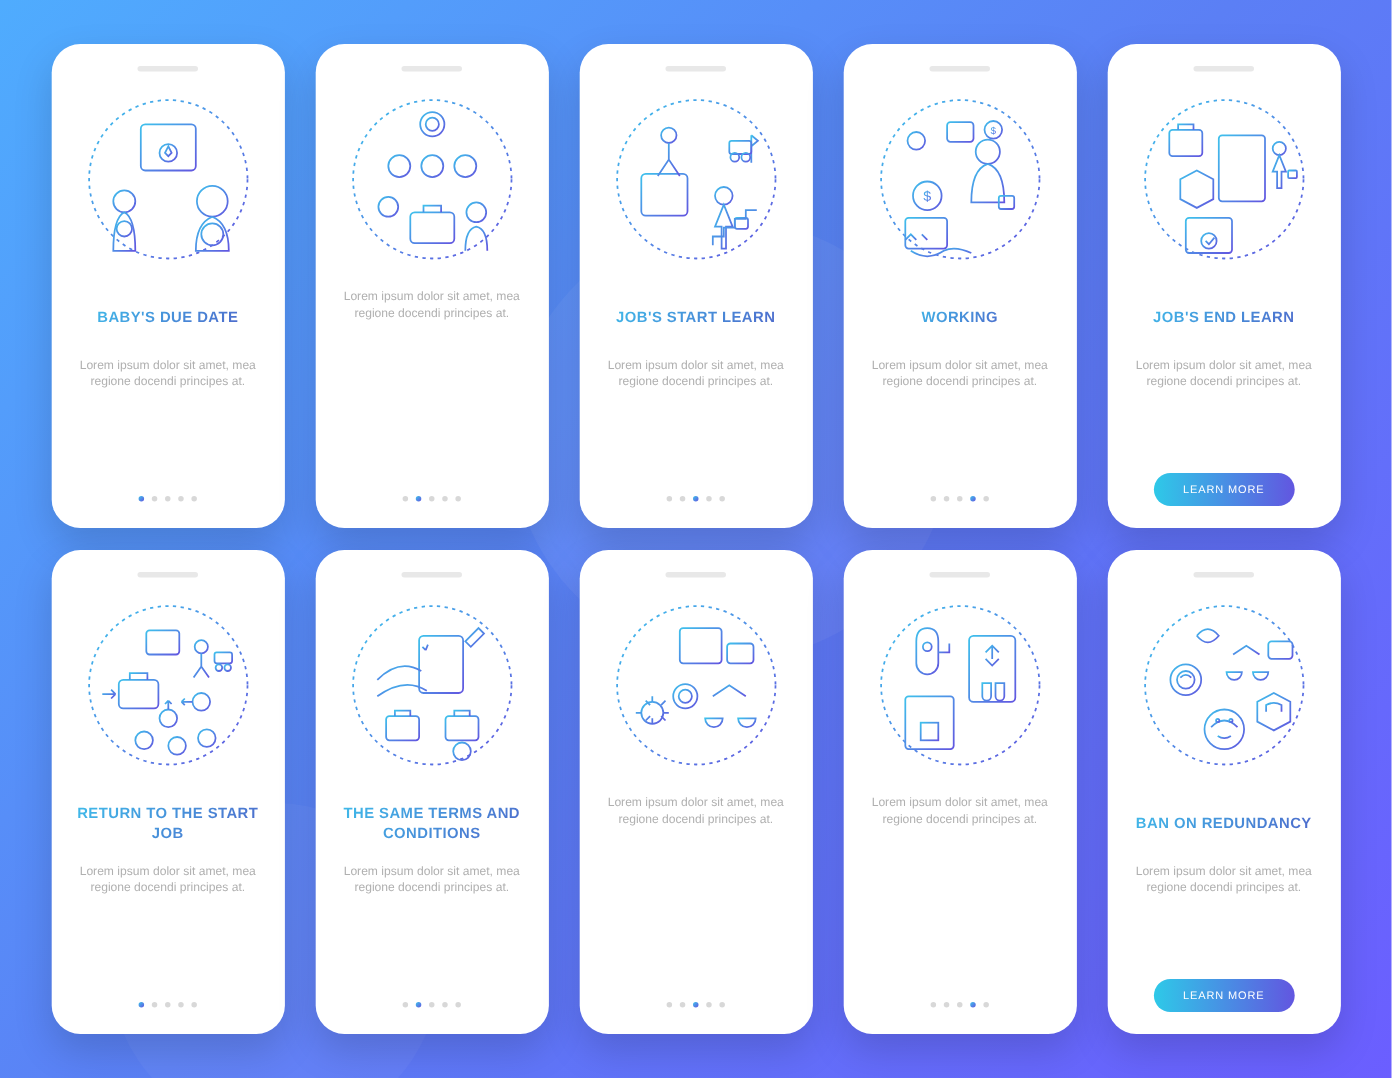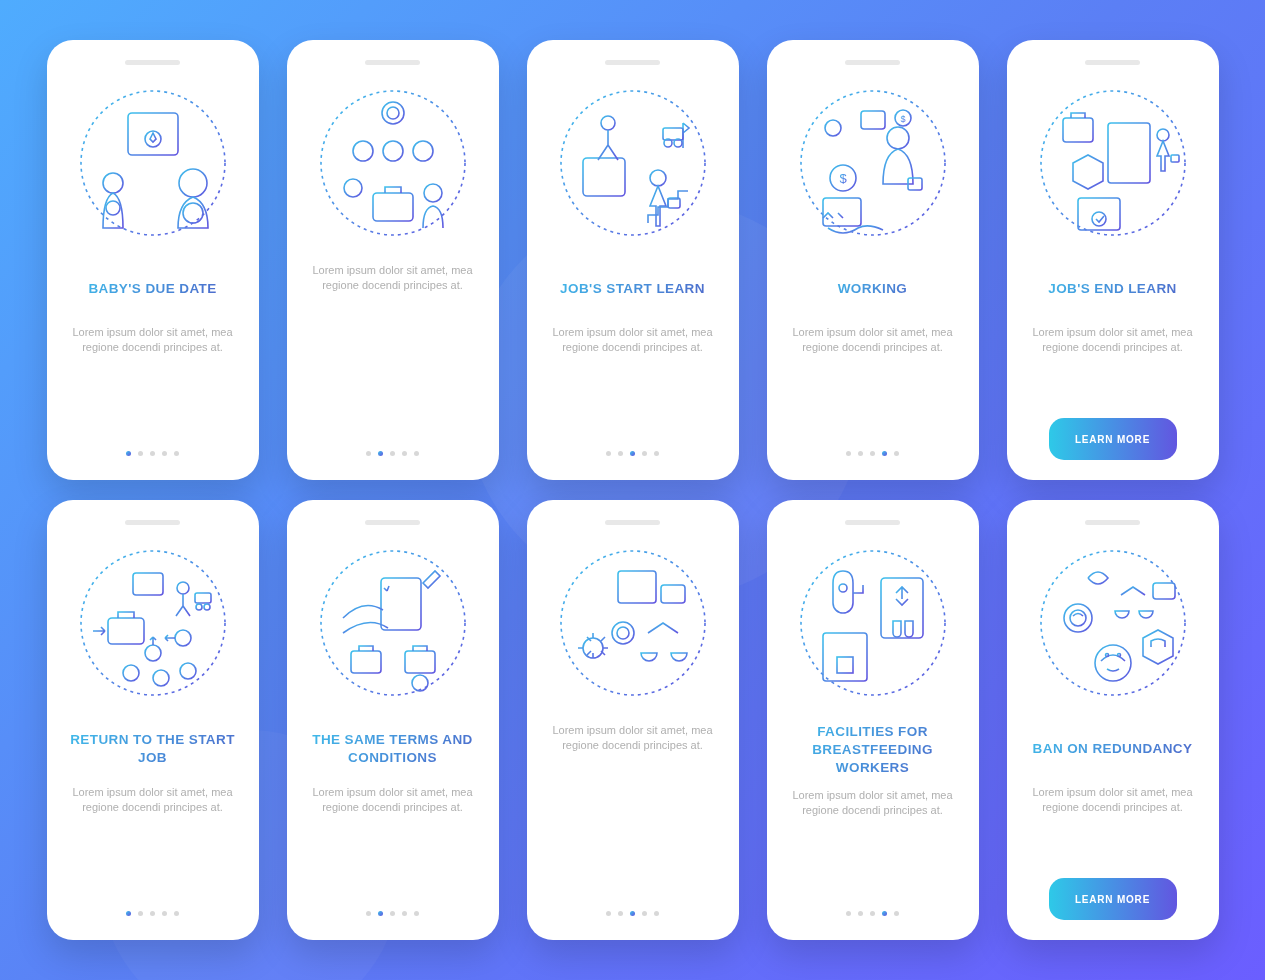--- a/index.html
+++ b/index.html
@@ -107,26 +107,26 @@
   height: 5px;
   border-radius: 50%;
   background: #d8d8d8;
 }
 .dot.active {
   background: linear-gradient(135deg, #3ec1ec 0%, #6256e0 100%);
 }
 .cta {
   margin-top: auto;
   width: 128px;
-  height: 42px;
+  height: 30px;
   border-radius: 15px;
   background: linear-gradient(90deg, #2ec9e8 0%, #6256e0 100%);
   color: #fff;
   font-size: 10px;
-  font-weight: 700;
+  font-weight: 400;
   letter-spacing: 0.8px;
   border: none;
   cursor: pointer;
   display: flex;
   align-items: center;
   justify-content: center;
 }
 </style>
 </head>
 <body>
@@ -458,21 +458,20 @@
             <rect x="30" y="90" width="44" height="48" rx="3"></rect>
             <line x1="40" y1="100" x2="64" y2="100"></line>
             <line x1="40" y1="108" x2="64" y2="108"></line>
             <rect x="44" y="114" width="16" height="16"></rect>
             <path d="M40 40 q0-12 10-12 q10 0 10 12 v20 a10 10 0 0 1-20 0 z"></path>
             <circle cx="50" cy="45" r="4"></circle>
             <path d="M60 50 h10 v-8"></path>
           </g>
         </svg>
     </div>
-    <div class="title">FACILITIES FOR BREASTFEEDING WORKERS</div>
     <div class="body">Lorem ipsum dolor sit amet, mea regione docendi principes at.</div>
     <div class="dots">
         <span class="dot"></span>
         <span class="dot"></span>
         <span class="dot"></span>
         <span class="dot active"></span>
         <span class="dot"></span>
       </div>
   </div>
 

